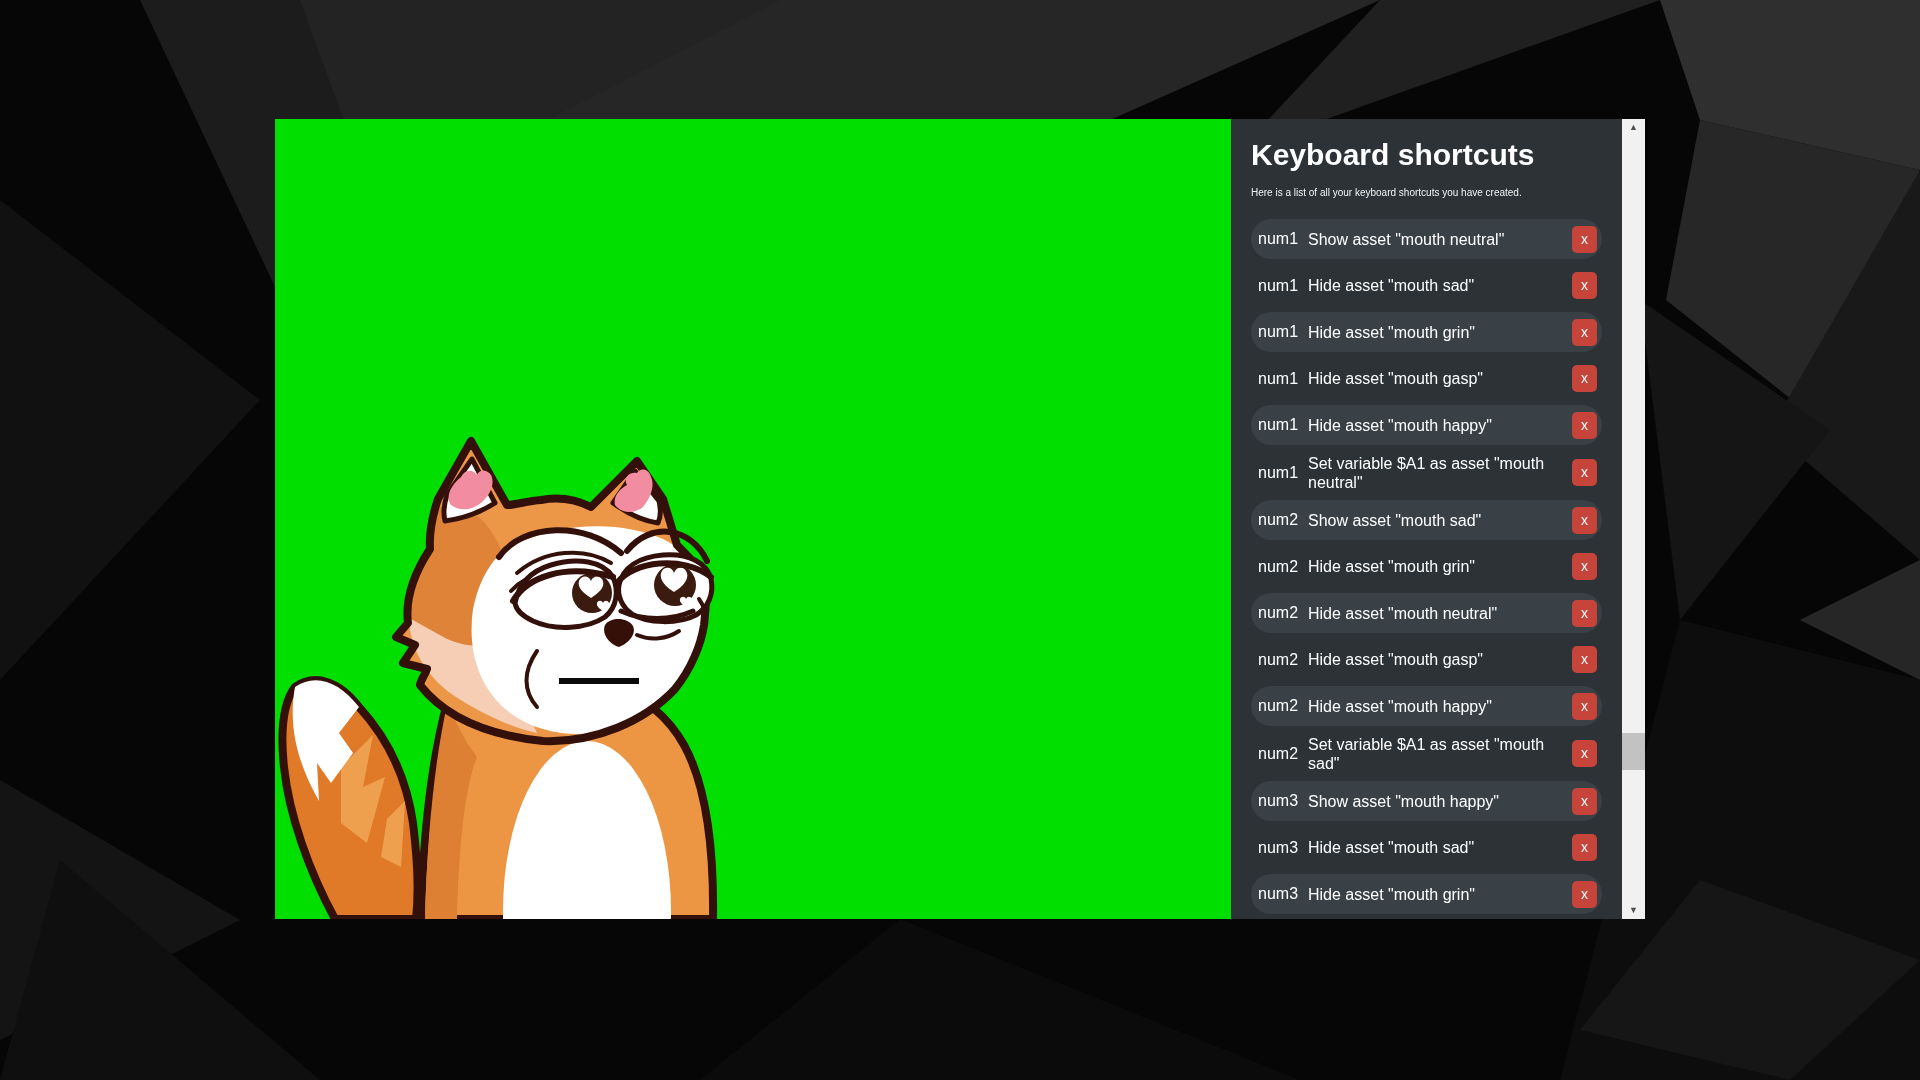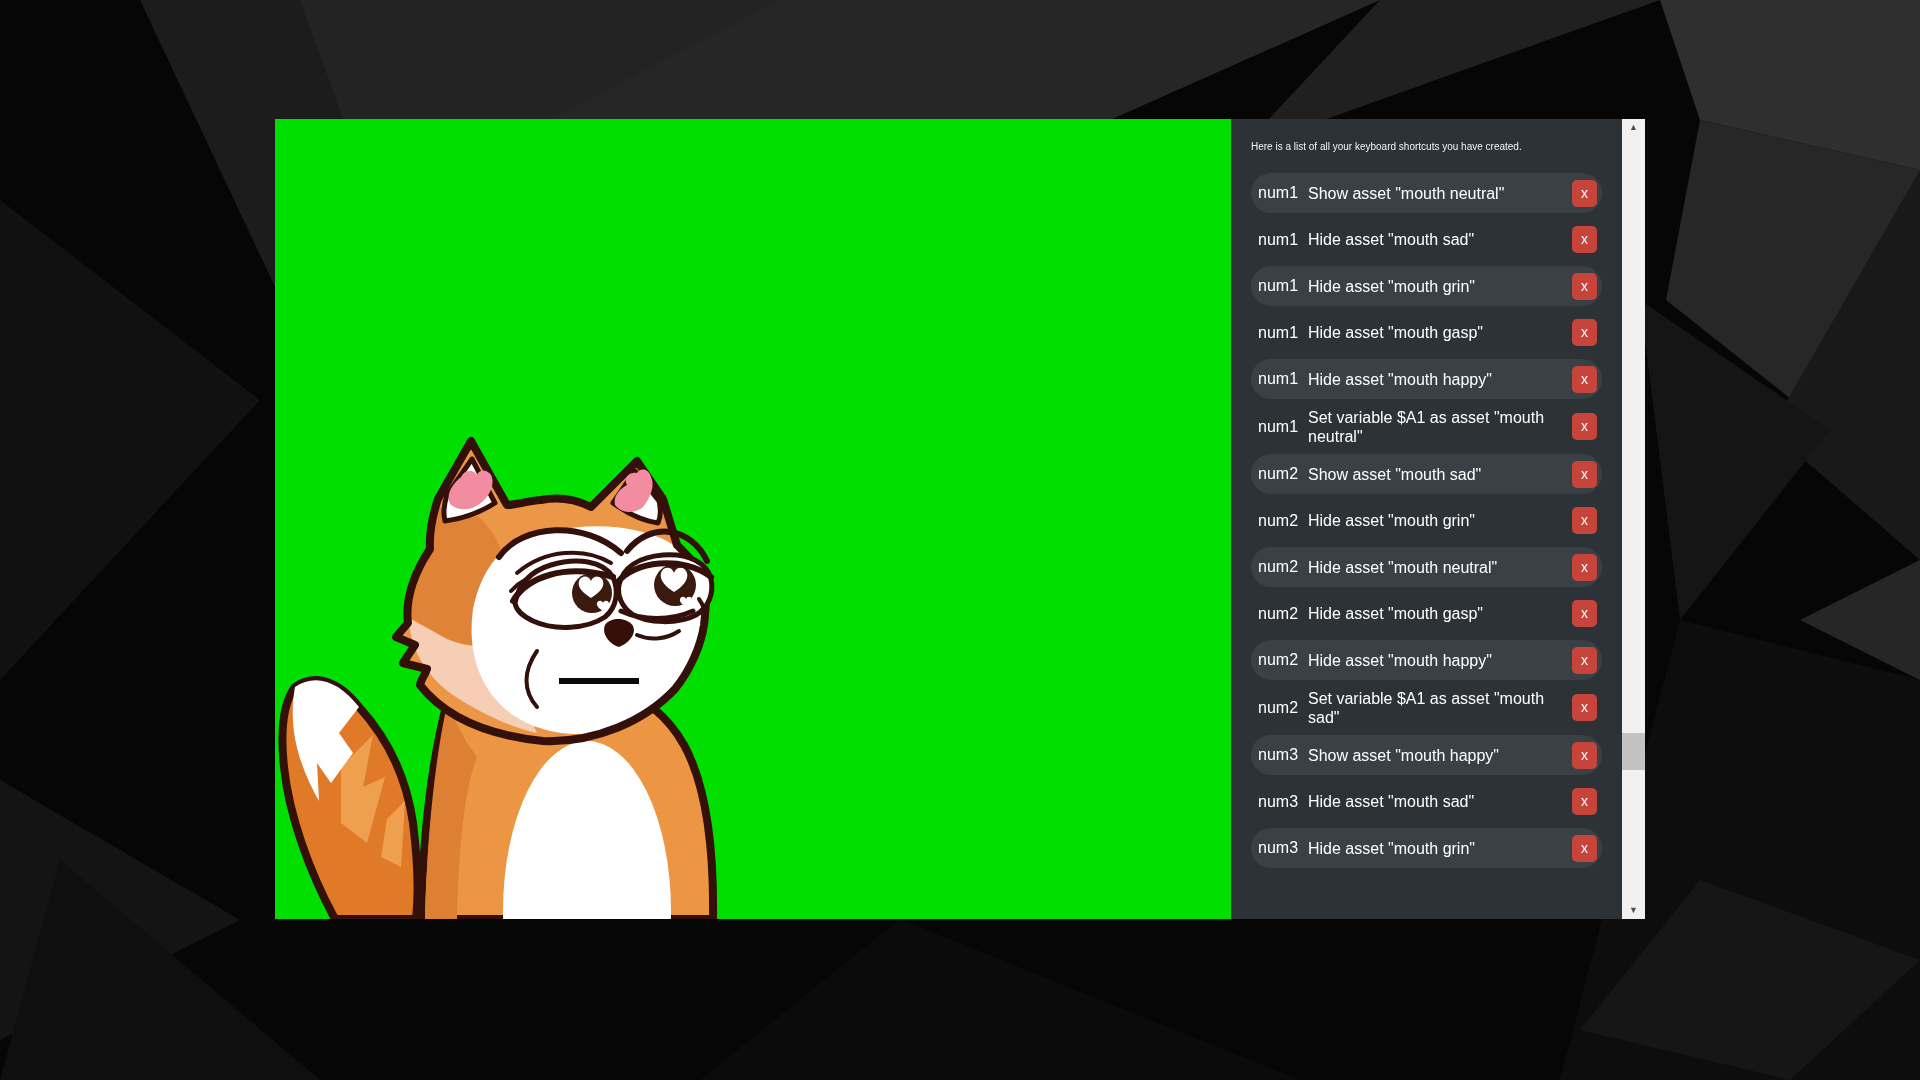--- a/index.html
+++ b/index.html
@@ -126,20 +126,21 @@
           <path d="M 424,480 C 434,494 432,510 424,520" stroke-width="4"></path>
           <path d="M 362,516 C 376,522 392,520 404,512" stroke-width="4"></path>
         </g>
         <path d="M 330,506 C 336,498 352,498 358,507 C 362,516 352,525 344,528 C 336,526 326,516 330,506 Z" fill="#341009"></path>
         <path d="M 284,562 L 364,562" stroke="#0a0a0a" stroke-width="6"></path>
       </g>
     </svg>
   </div>
 
   <div id="panel">
+    <h1>Keyboard shortcuts</h1>
     <p>Here is a list of all your keyboard shortcuts you have created.</p>
     <div id="shortcut-list">
   <div class="srow alt">
     <span class="key">num1</span>
     <span class="action">Show asset "mouth neutral"</span>
     <button class="del">x</button>
   </div>
 
   <div class="srow">
     <span class="key">num1</span>

